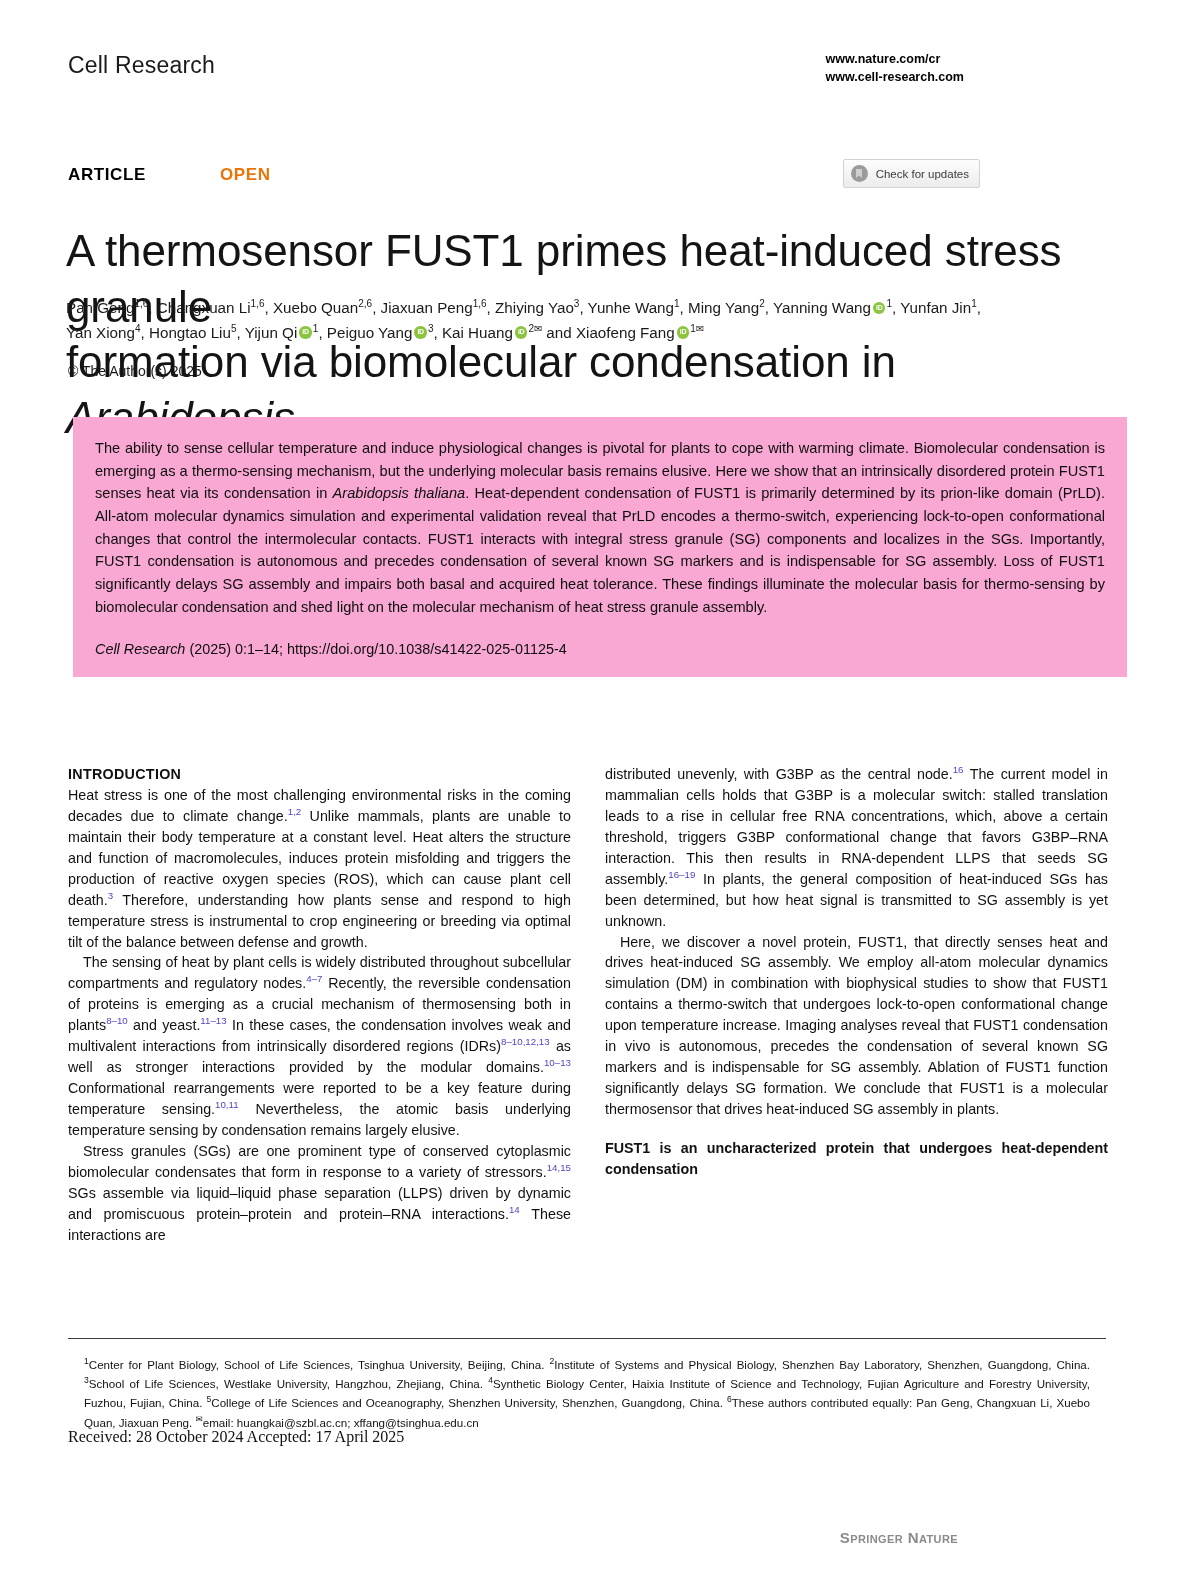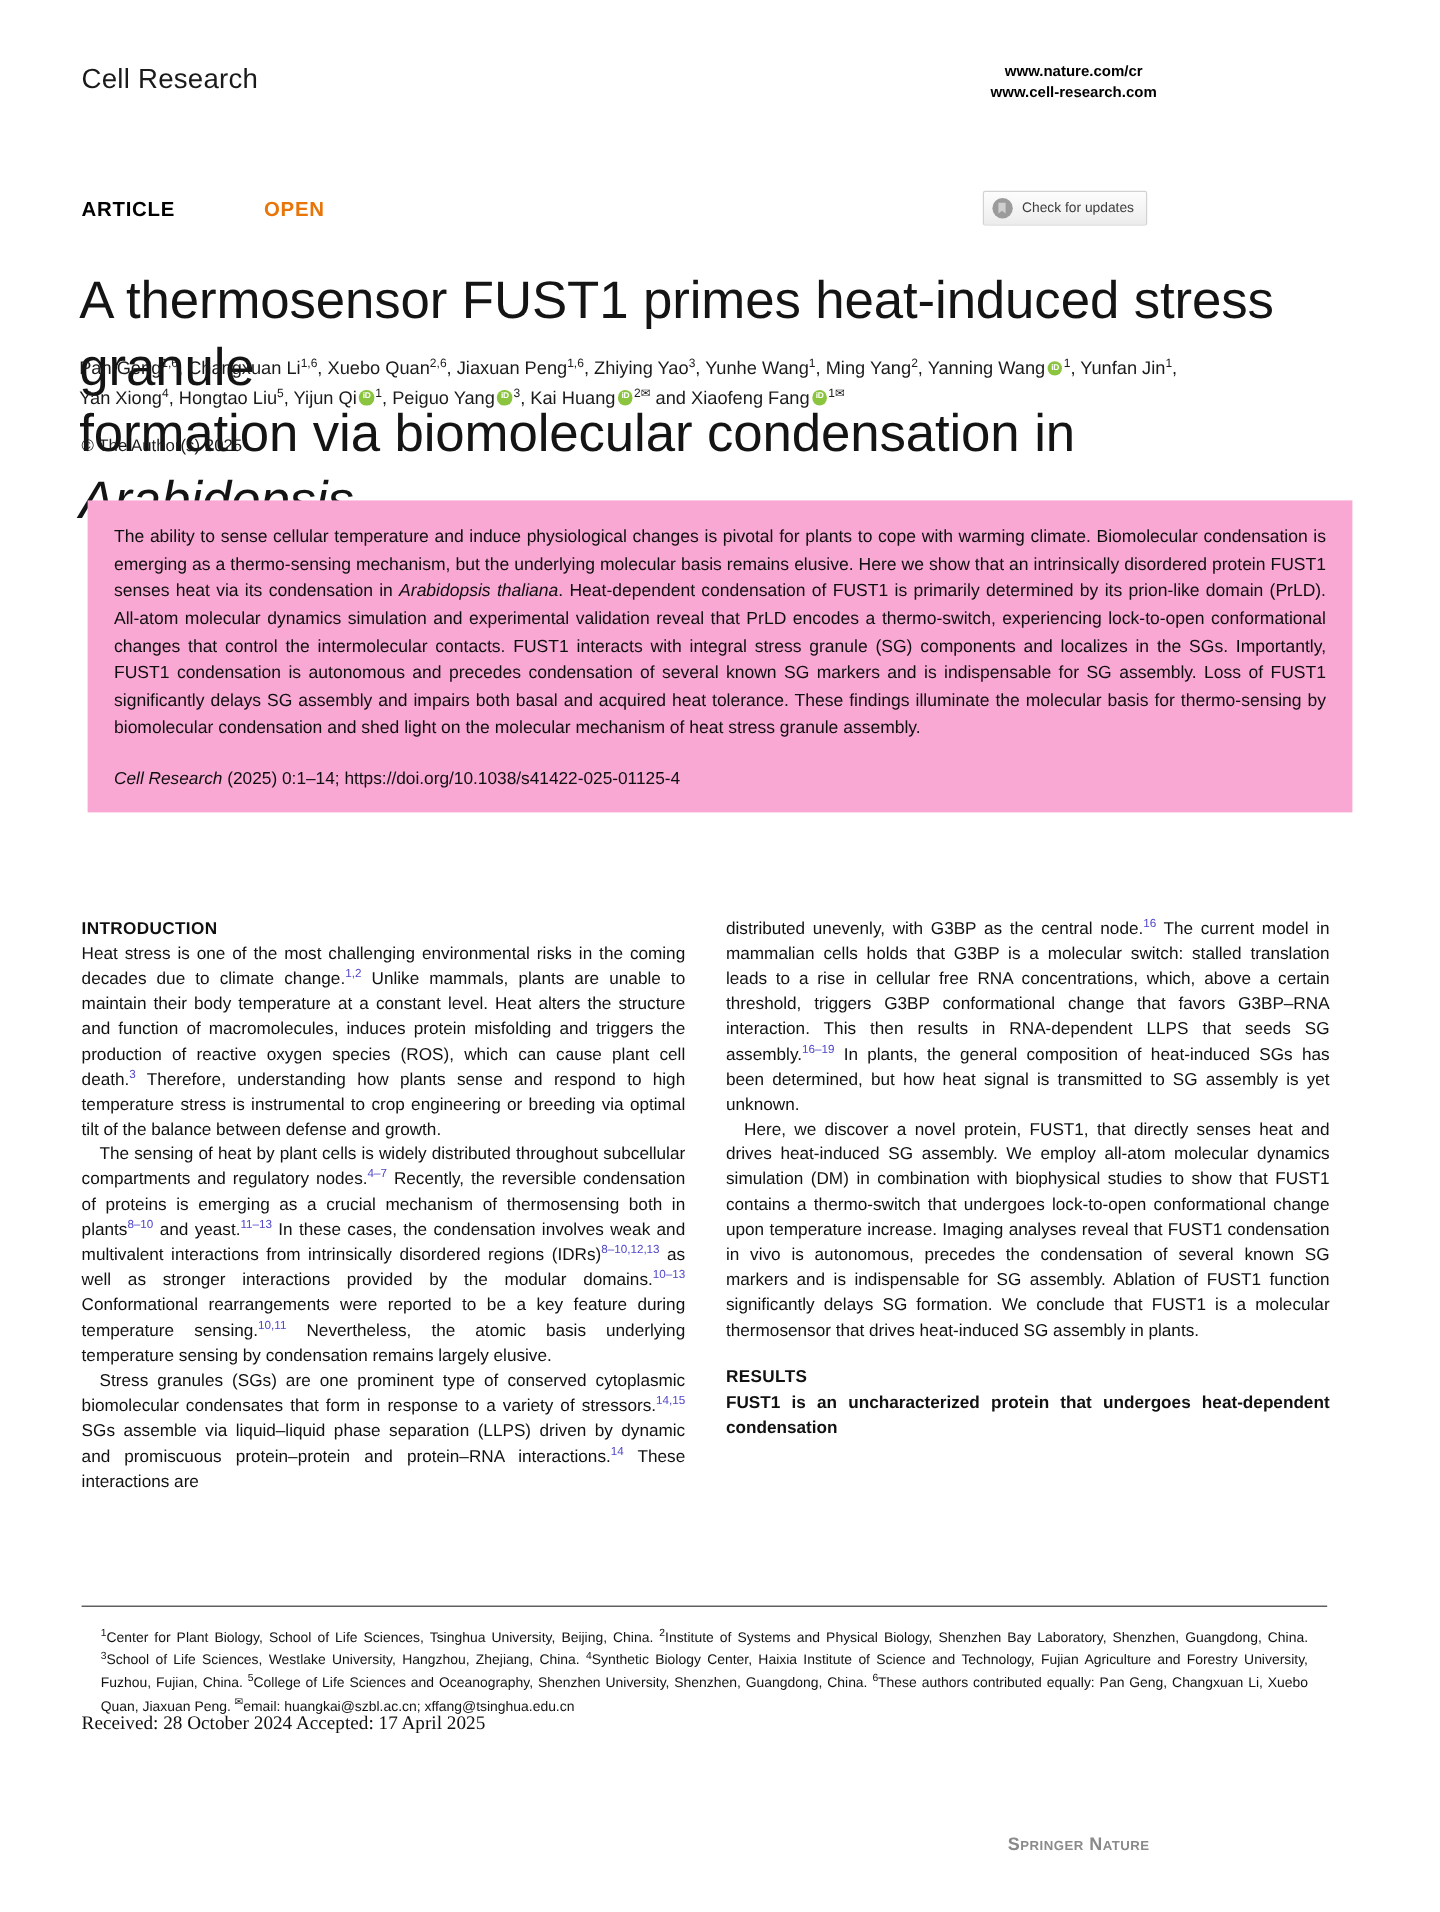--- a/index.html
+++ b/index.html
@@ -38,33 +38,33 @@
     top: 0;
     font-size: 23px;
     font-weight: 400;
     letter-spacing: 0.2px;
     color: #1a1a1a;
   }
   .web-urls {
     position: absolute;
     right: 0;
     top: -2px;
-    text-align: center;
+    text-align: left;
     font-size: 12.5px;
     font-weight: bold;
     line-height: 1.45;
     color: #000;
   }
 
   
   .article-row {
     position: absolute;
     top: 165px;
     left: 68px;
-    right: 76px;
+    right: 52px;
     height: 34px;
   }
   .article-label {
     position: absolute;
     left: 0;
     top: 0;
     font-size: 17px;
     font-weight: bold;
     letter-spacing: 0.6px;
     color: #000;
@@ -329,21 +329,20 @@
       <div class="sec-head">INTRODUCTION</div>
       <p><span>Heat stress is one of the most challenging environmental risks in the coming decades due to climate change.</span><span class="ref">1,2</span><span> Unlike mammals, plants are unable to maintain their body temperature at a constant level. Heat alters the structure and function of macromolecules, induces protein misfolding and triggers the production of reactive oxygen species (ROS), which can cause plant cell death.</span><span class="ref">3</span><span> Therefore, understanding how plants sense and respond to high temperature stress is instrumental to crop engineering or breeding via optimal tilt of the balance between defense and growth.</span></p>
       <p class="indent"><span>The sensing of heat by plant cells is widely distributed throughout subcellular compartments and regulatory nodes.</span><span class="ref">4–7</span><span> Recently, the reversible condensation of proteins is emerging as a crucial mechanism of thermosensing both in plants</span><span class="ref">8–10</span><span> and yeast.</span><span class="ref">11–13</span><span> In these cases, the condensation involves weak and multivalent interactions from intrinsically disordered regions (IDRs)</span><span class="ref">8–10,12,13</span><span> as well as stronger interactions provided by the modular domains.</span><span class="ref">10–13</span><span> Conformational rearrangements were reported to be a key feature during temperature sensing.</span><span class="ref">10,11</span><span> Nevertheless, the atomic basis underlying temperature sensing by condensation remains largely elusive.</span></p>
       <p class="indent"><span>Stress granules (SGs) are one prominent type of conserved cytoplasmic biomolecular condensates that form in response to a variety of stressors.</span><span class="ref">14,15</span><span> SGs assemble via liquid–liquid phase separation (LLPS) driven by dynamic and promiscuous protein–protein and protein–RNA interactions.</span><span class="ref">14</span><span> These interactions are</span></p>
     </div>
 
     <div class="col">
       <p><span>distributed unevenly, with G3BP as the central node.</span><span class="ref">16</span><span> The current model in mammalian cells holds that G3BP is a molecular switch: stalled translation leads to a rise in cellular free RNA concentrations, which, above a certain threshold, triggers G3BP conformational change that favors G3BP–RNA interaction. This then results in RNA-dependent LLPS that seeds SG assembly.</span><span class="ref">16–19</span><span> In plants, the general composition of heat-induced SGs has been determined, but how heat signal is transmitted to SG assembly is yet unknown.</span></p>
       <p class="indent">Here, we discover a novel protein, FUST1, that directly senses heat and drives heat-induced SG assembly. We employ all-atom molecular dynamics simulation (DM) in combination with biophysical studies to show that FUST1 contains a thermo-switch that undergoes lock-to-open conformational change upon temperature increase. Imaging analyses reveal that FUST1 condensation in vivo is autonomous, precedes the condensation of several known SG markers and is indispensable for SG assembly. Ablation of FUST1 function significantly delays SG formation. We conclude that FUST1 is a molecular thermosensor that drives heat-induced SG assembly in plants.</p>
       <div class="gap"></div>
-      <div class="sec-head">RESULTS</div>
       <div class="sub-head">FUST1 is an uncharacterized protein that undergoes heat-dependent condensation</div>
     </div>
 
   </div>
 
   <div class="footnotes">
     <div class="fn-rule"></div>
     <p class="fn-text" id="affil"><sup>1</sup><span>Center for Plant Biology, School of Life Sciences, Tsinghua University, Beijing, China. </span><sup>2</sup><span>Institute of Systems and Physical Biology, Shenzhen Bay Laboratory, Shenzhen, Guangdong, China. </span><sup>3</sup><span>School of Life Sciences, Westlake University, Hangzhou, Zhejiang, China. </span><sup>4</sup><span>Synthetic Biology Center, Haixia Institute of Science and Technology, Fujian Agriculture and Forestry University, Fuzhou, Fujian, China. </span><sup>5</sup><span>College of Life Sciences and Oceanography, Shenzhen University, Shenzhen, Guangdong, China. </span><sup>6</sup><span>These authors contributed equally: Pan Geng, Changxuan Li, Xuebo Quan, Jiaxuan Peng. </span><sup>✉</sup><span>email: huangkai@szbl.ac.cn; xffang@tsinghua.edu.cn</span></p>
   </div>
 

